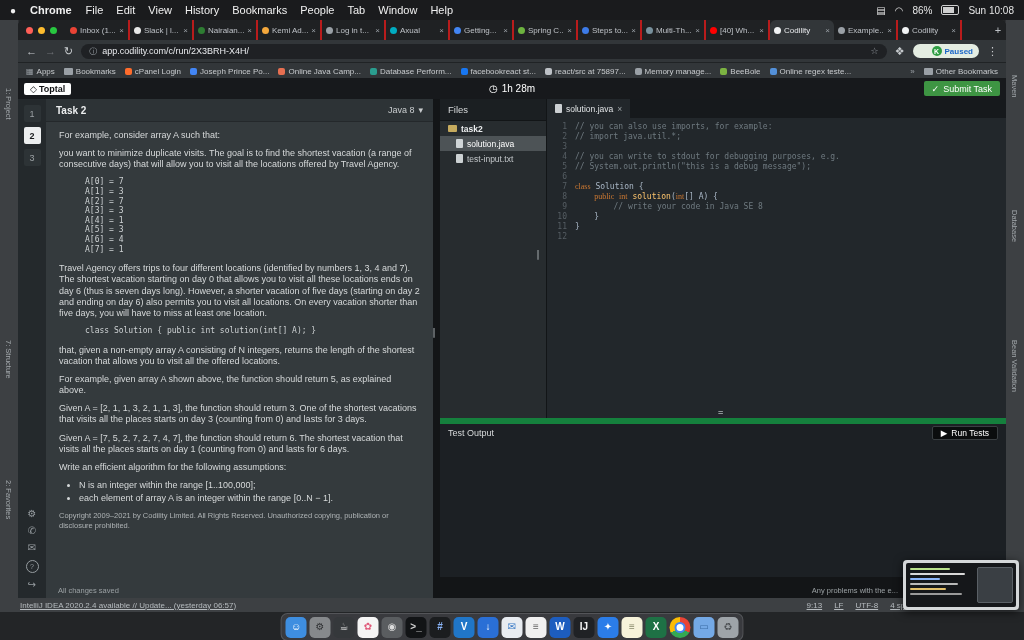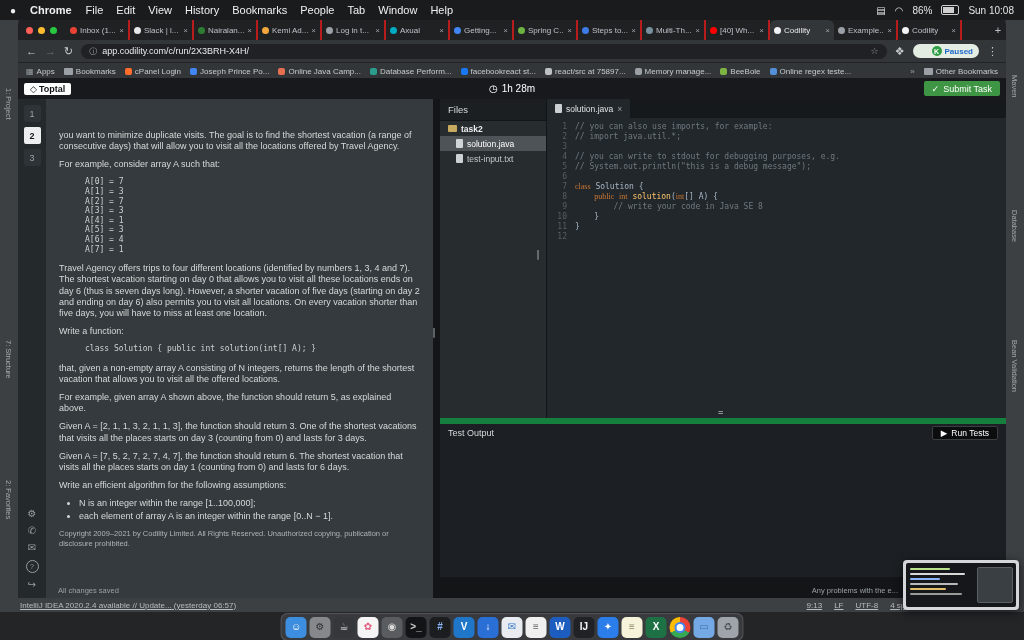--- a/index.html
+++ b/index.html
@@ -344,33 +344,39 @@
         <div id="side-icons">
             <div class="side-ic">⚙</div>
             <div class="side-ic">✆</div>
             <div class="side-ic">✉</div>
             <div class="side-ic circ">?</div>
             <div class="side-ic">↪</div>
           </div>
       </div>
 
       <div id="descpanel">
+        <div id="desc-header">
+          <span id="desc-title">Task 2</span>
+          <div id="lang-select">
+            <span>Java 8</span>
+            <span>▾</span>
+          </div>
+        </div>
         <div id="desc-body">
+            <p>For example, consider array A such that:</p>
             <p>you want to minimize duplicate visits. The goal is to find the shortest vacation (a range of consecutive days) that will allow you to visit all the locations offered by Travel Agency.</p>
-            <p>For example, consider array A such that:</p>
             <div class="desc-code">A[0] = 7
 A[1] = 3
 A[2] = 7
 A[3] = 3
 A[4] = 1
 A[5] = 3
 A[6] = 4
 A[7] = 1</div>
             <p>Travel Agency offers trips to four different locations (identified by numbers 1, 3, 4 and 7). The shortest vacation starting on day 0 that allows you to visit all these locations ends on day 6 (thus is seven days long). However, a shorter vacation of five days (starting on day 2 and ending on day 6) also permits you to visit all locations. On every vacation shorter than five days, you will have to miss at least one location.</p>
-            <p>Write a function:</p>
             <div class="desc-code">class Solution { public int solution(int[] A); }</div>
             <p>that, given a non-empty array A consisting of N integers, returns the length of the shortest vacation that allows you to visit all the offered locations.</p>
             <p>For example, given array A shown above, the function should return 5, as explained above.</p>
             <p>Given A = [2, 1, 1, 3, 2, 1, 1, 3], the function should return 3. One of the shortest vacations that visits all the places starts on day 3 (counting from 0) and lasts for 3 days.</p>
             <p>Given A = [7, 5, 2, 7, 2, 7, 4, 7], the function should return 6. The shortest vacation that visits all the places starts on day 1 (counting from 0) and lasts for 6 days.</p>
             <p>Write an efficient algorithm for the following assumptions:</p>
             <ul>
               <li>N is an integer within the range [1..100,000];</li>
               <li>each element of array A is an integer within the range [0..N − 1].</li>
             </ul>

